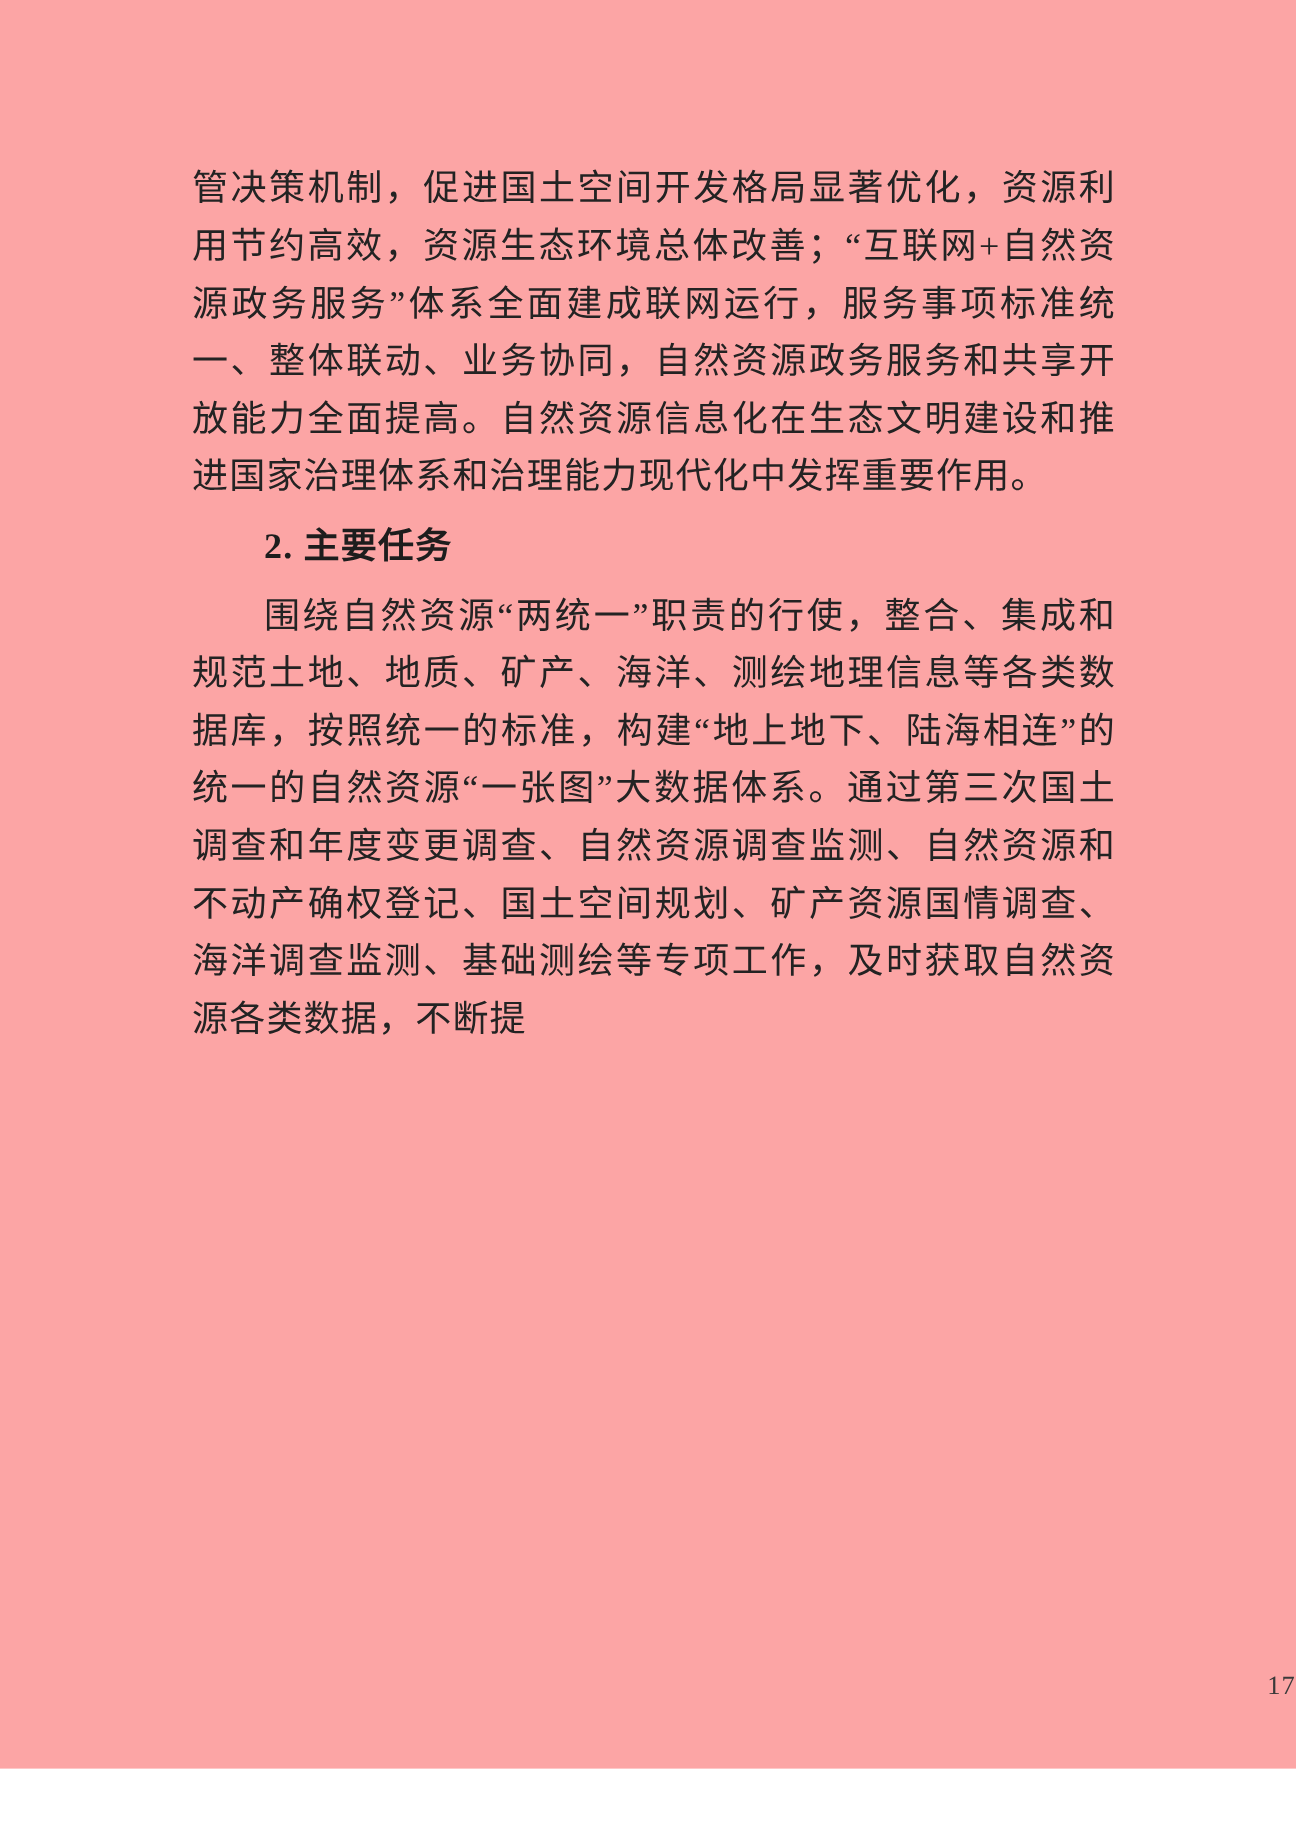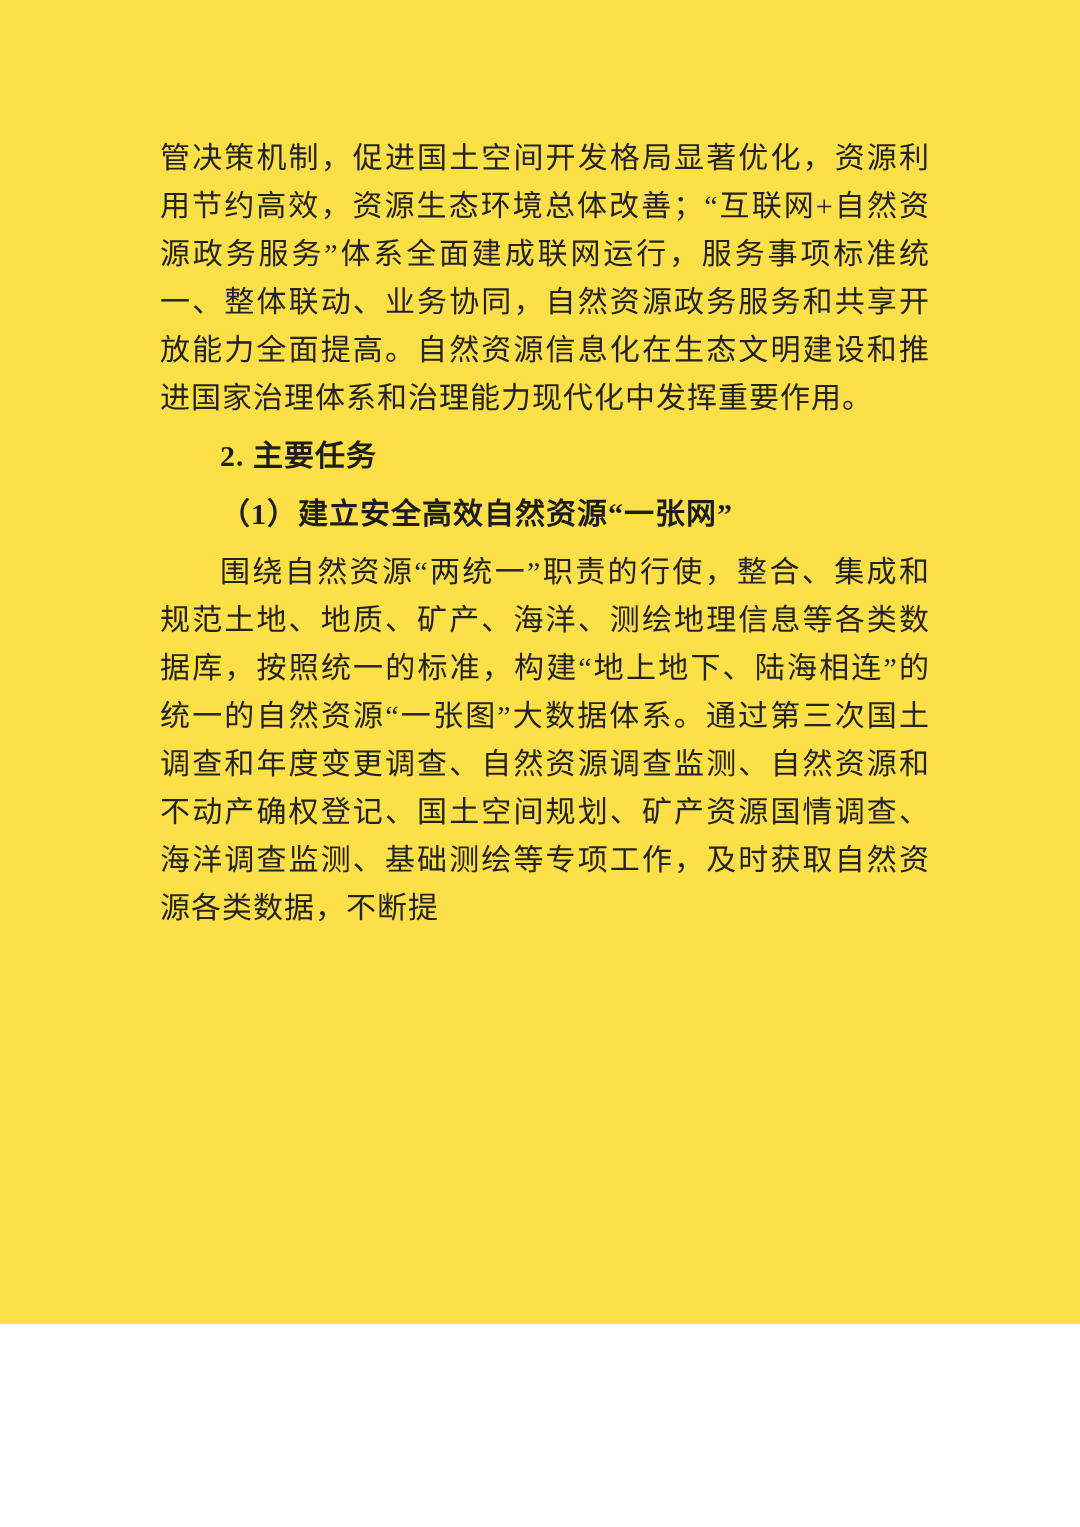--- a/index.html
+++ b/index.html
@@ -3,22 +3,22 @@
 <meta charset="utf-8">
 <style>
   html, body {
     margin: 0;
     padding: 0;
     background: #ffffff;
   }
   .page {
     position: relative;
     width: 1080px;
-    height: 1324px;
-    background: #fde047;
+    height: 1474px;
+    background: #fca5a5;
     overflow: hidden;
     font-family: "Liberation Serif", "DejaVu Serif", serif;
   }
   .content {
     position: absolute;
     left: 160px;
     top: 134px;
     width: 770px;
     font-size: 30px;
     line-height: 48px;
@@ -52,17 +52,16 @@
     letter-spacing: 1px;
   }
 </style>
 </head>
 <body>
 
 <div class="page">
   <div class="content">
     <p class="para no-indent">管决策机制，促进国土空间开发格局显著优化，资源利用节约高效，资源生态环境总体改善；“互联网+自然资源政务服务”体系全面建成联网运行，服务事项标准统一、整体联动、业务协同，自然资源政务服务和共享开放能力全面提高。自然资源信息化在生态文明建设和推进国家治理体系和治理能力现代化中发挥重要作用。</p>
     <h3 class="heading">2. 主要任务</h3>
-    <h3 class="heading">（1）建立安全高效自然资源“一张网”</h3>
     <p class="para">围绕自然资源“两统一”职责的行使，整合、集成和规范土地、地质、矿产、海洋、测绘地理信息等各类数据库，按照统一的标准，构建“地上地下、陆海相连”的统一的自然资源“一张图”大数据体系。通过第三次国土调查和年度变更调查、自然资源调查监测、自然资源和不动产确权登记、国土空间规划、矿产资源国情调查、海洋调查监测、基础测绘等专项工作，及时获取自然资源各类数据，不断提</p>
   </div>
   <div class="footer">17</div>
 </div>
 
 </body></html>

